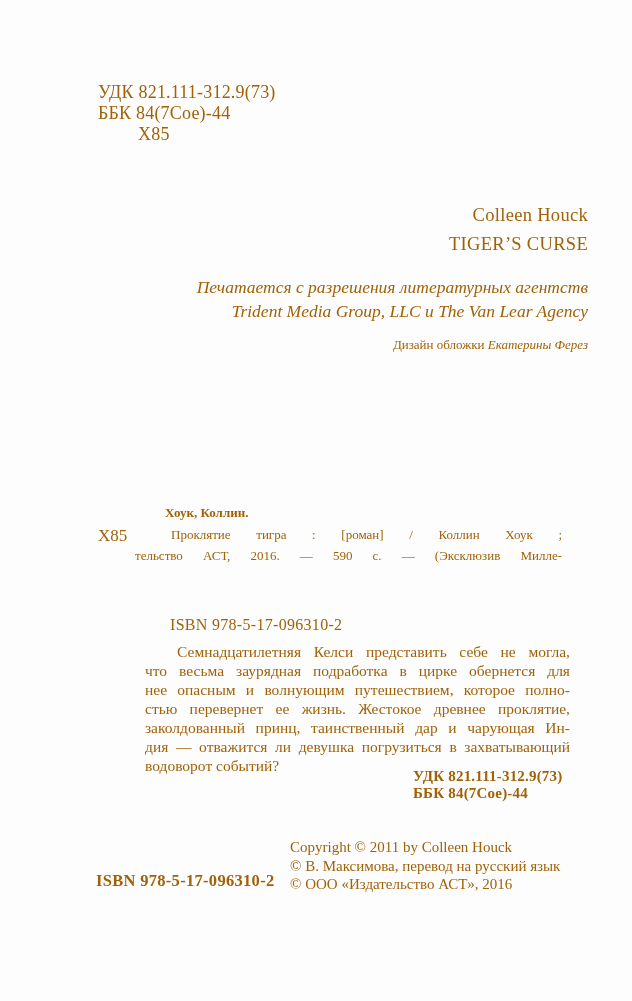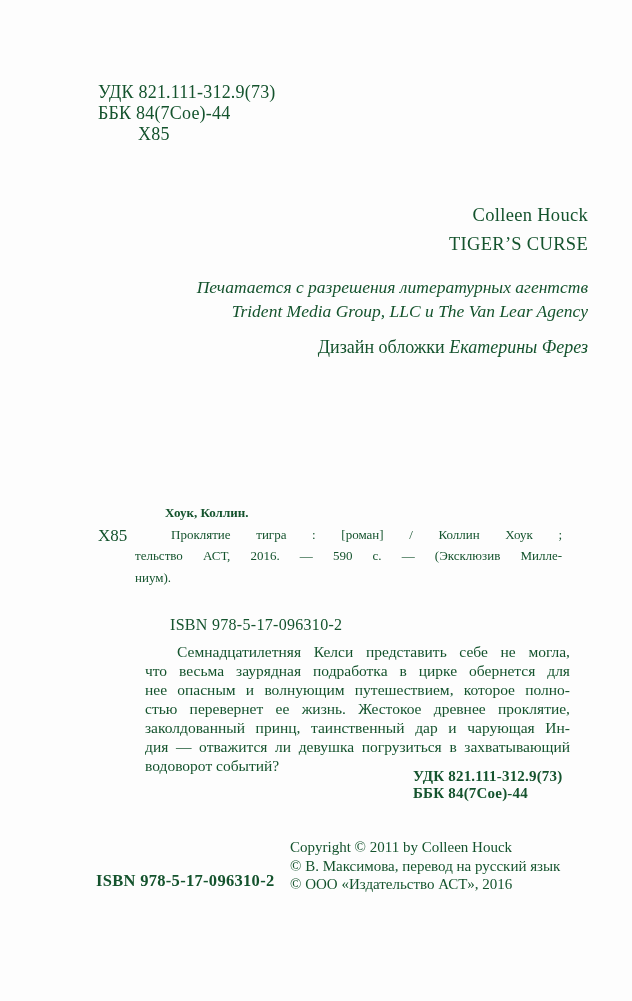--- a/index.html
+++ b/index.html
@@ -7,21 +7,21 @@
     padding: 0;
     background: #e9e9e9;
   }
   .page {
     position: relative;
     width: 632px;
     height: 1001px;
     margin: 0 auto;
     background: #fdfdfd;
     overflow: hidden;
-    color: #14532d;
+    color: #a16207;
     font-family: "Liberation Serif", "DejaVu Serif", serif;
     -webkit-font-smoothing: antialiased;
   }
   .abs { position: absolute; }
 
   
   .top-codes {
     left: 98px; top: 82px;
     font-size: 18px; line-height: 21px;
     letter-spacing: 0.2px;
@@ -38,21 +38,21 @@
     font-size: 18.5px; line-height: 29px;
     letter-spacing: 0.3px;
   }
   .permission-block {
     top: 275px;
     font-style: italic;
     font-size: 17.5px; line-height: 24px;
   }
   .design-block {
     top: 337px;
-    font-size: 18px;
+    font-size: 13px;
   }
   .design-block .it { font-style: italic; }
 
   
   .hang-code {
     left: 98px; top: 526px;
     font-size: 17px;
   }
   .catalog {
     left: 135px; top: 502px; width: 427px;
@@ -123,21 +123,20 @@
     <span>Дизайн обложки</span>
     <span class="it">Екатерины Ферез</span>
   </div>
 
   <div class="abs hang-code">Х85</div>
 
   <div class="abs catalog">
     <div class="heading">Хоук, Коллин.</div>
     <div class="jline ind36">Проклятие тигра : [роман] / Коллин Хоук ;</div>
     <div class="jline">тельство АСТ, 2016. — 590 с. — (Эксклюзив Милле-</div>
-    <div>ниум).</div>
   </div>
 
   <div class="abs isbn-mid">ISBN 978-5-17-096310-2</div>
 
   <div class="abs annotation">
     <div class="jline ind32">Семнадцатилетняя Келси представить себе не могла,</div>
     <div class="jline">что весьма заурядная подработка в цирке обернется для</div>
     <div class="jline">нее опасным и волнующим путешествием, которое полно-</div>
     <div class="jline">стью перевернет ее жизнь. Жестокое древнее проклятие,</div>
     <div class="jline">заколдованный принц, таинственный дар и чарующая Ин-</div>

